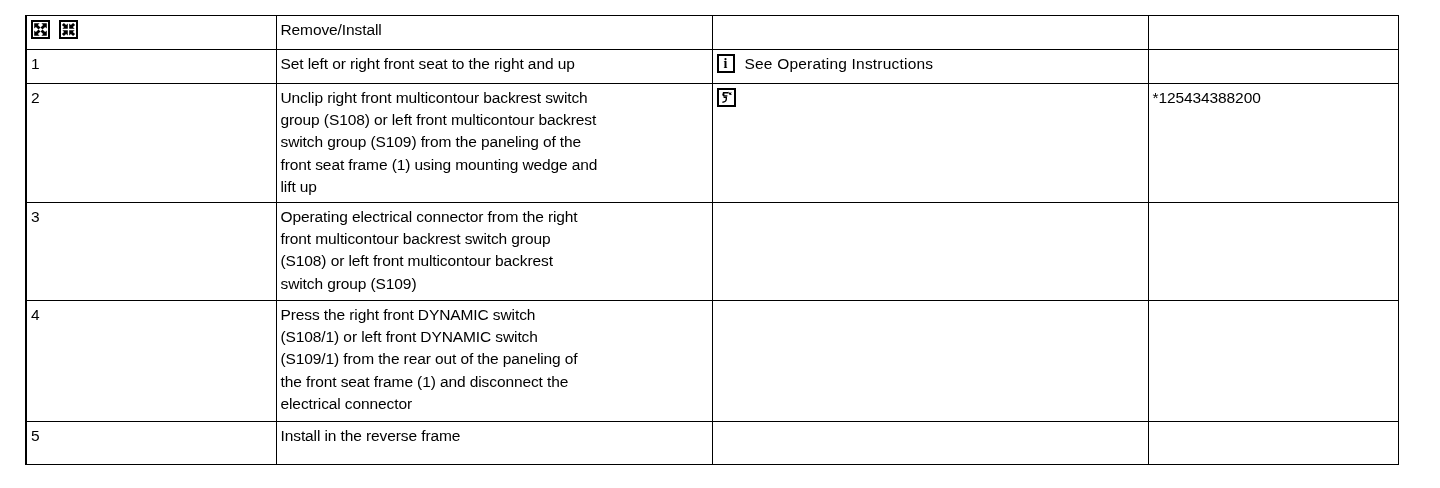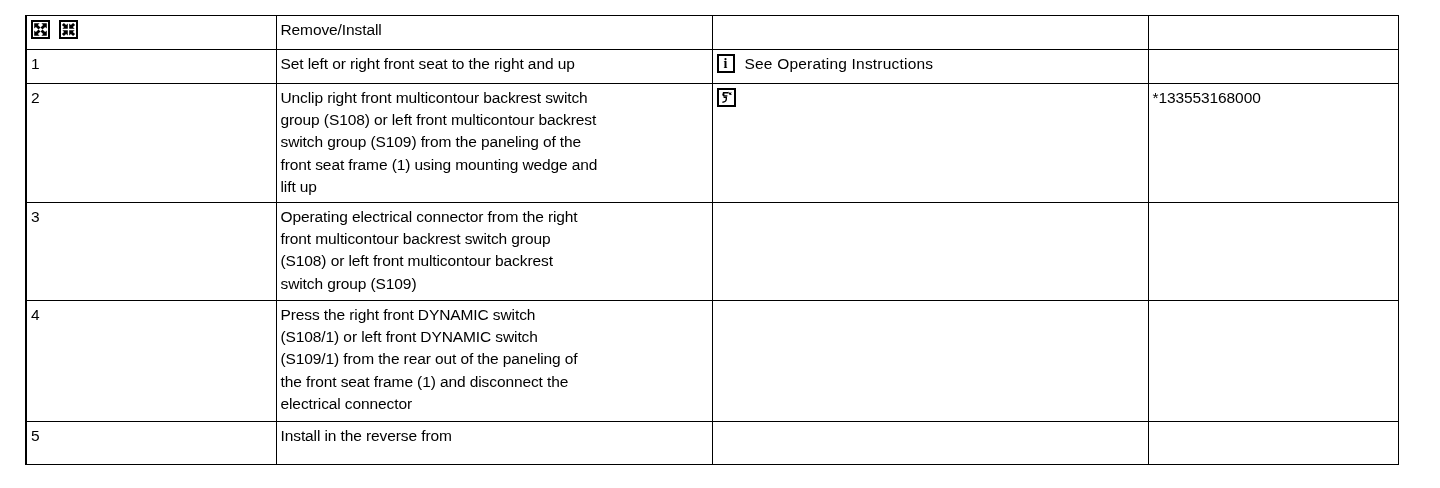--- a/index.html
+++ b/index.html
@@ -191,21 +191,21 @@
               <g fill="#000">
                 <path d="M4.0 2.0 L9.2 2.0 L9.2 3.4 L5.4 3.4 L5.4 5.2 L8.4 5.2 L8.4 6.6 L4.4 6.6 L3.2 5.0 Z"></path>
                 <path d="M9.2 1.6 L11.0 3.1 L12.6 2.0 L12.0 4.0 L13.3 4.6 L10.8 5.0 L9.6 3.6 Z"></path>
                 <path d="M4.6 6.6 L8.0 6.6 L8.0 9.0 C8.0 10.8 6.9 12.2 5.2 12.6 L3.4 13.0 L3.4 11.6 L4.9 11.2 C6.0 10.9 6.6 10.1 6.6 9.0 L6.6 8.0 L4.6 8.0 Z"></path>
               </g>
             </svg>
           </span>
           <span class="cell-text"></span>
         </td>
         <td>
-          <span class="cell-text">*133553168000</span>
+          <span class="cell-text">*125434388200</span>
         </td>
       </tr>
 
       <tr class="row-3">
         <td>
           <span class="cell-text">3</span>
         </td>
         <td>
           <span class="cell-text">Operating electrical connector from the right
 front multicontour backrest switch group
@@ -237,21 +237,21 @@
         <td>
           <span class="cell-text"></span>
         </td>
       </tr>
 
       <tr class="row-5">
         <td>
           <span class="cell-text">5</span>
         </td>
         <td>
-          <span class="cell-text">Install in the reverse from</span>
+          <span class="cell-text">Install in the reverse frame</span>
         </td>
         <td>
           <span class="cell-text"></span>
         </td>
         <td>
           <span class="cell-text"></span>
         </td>
       </tr>
     </tbody>
   </table>

